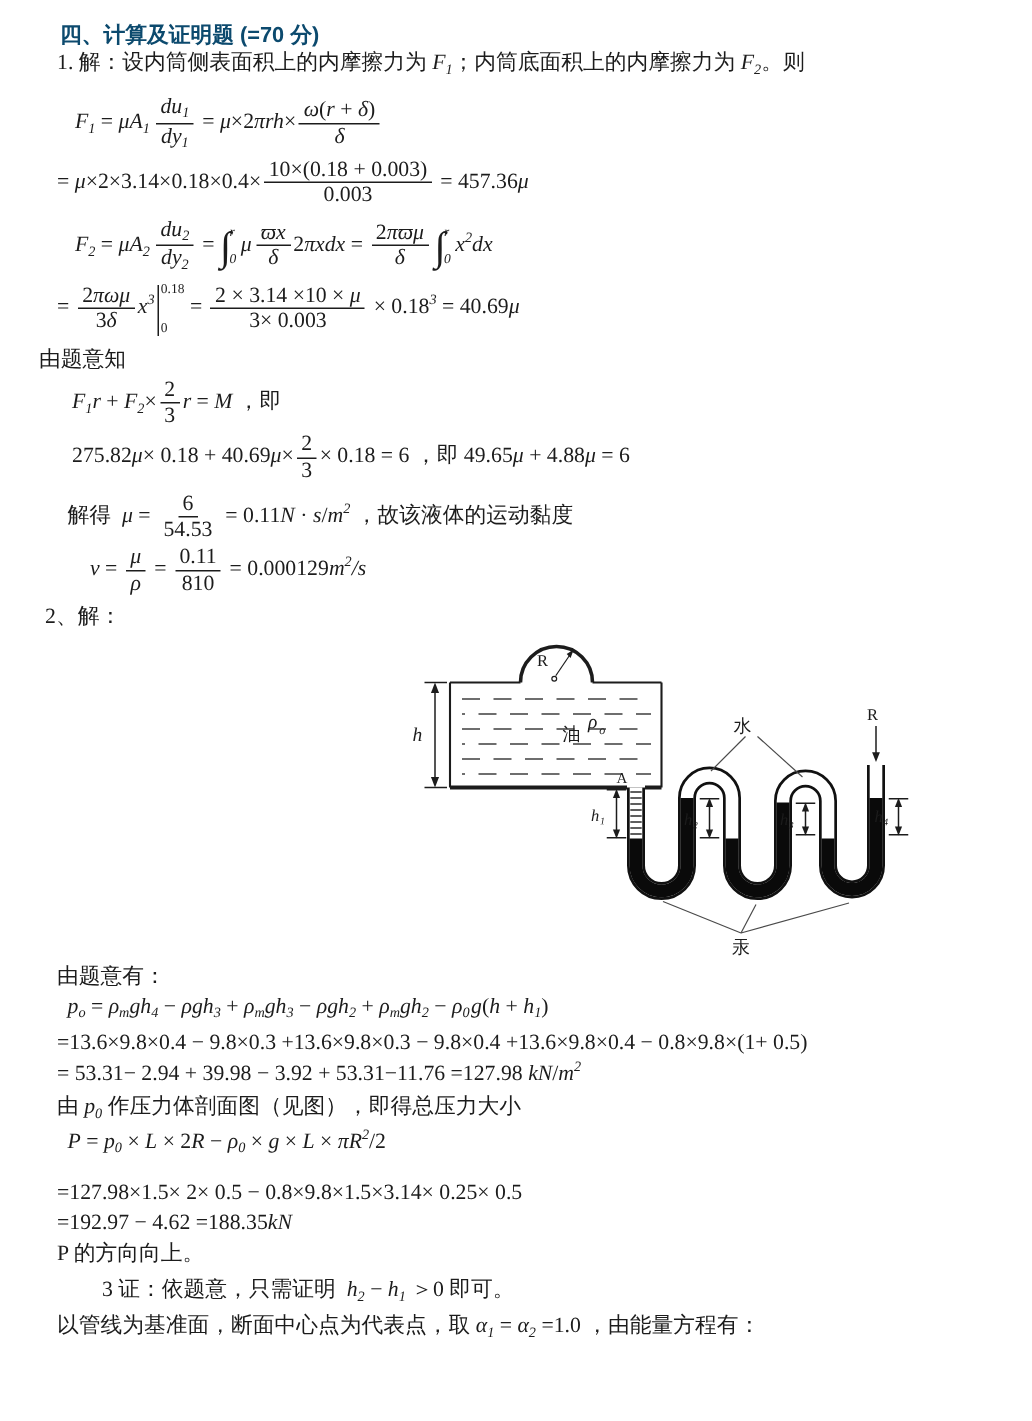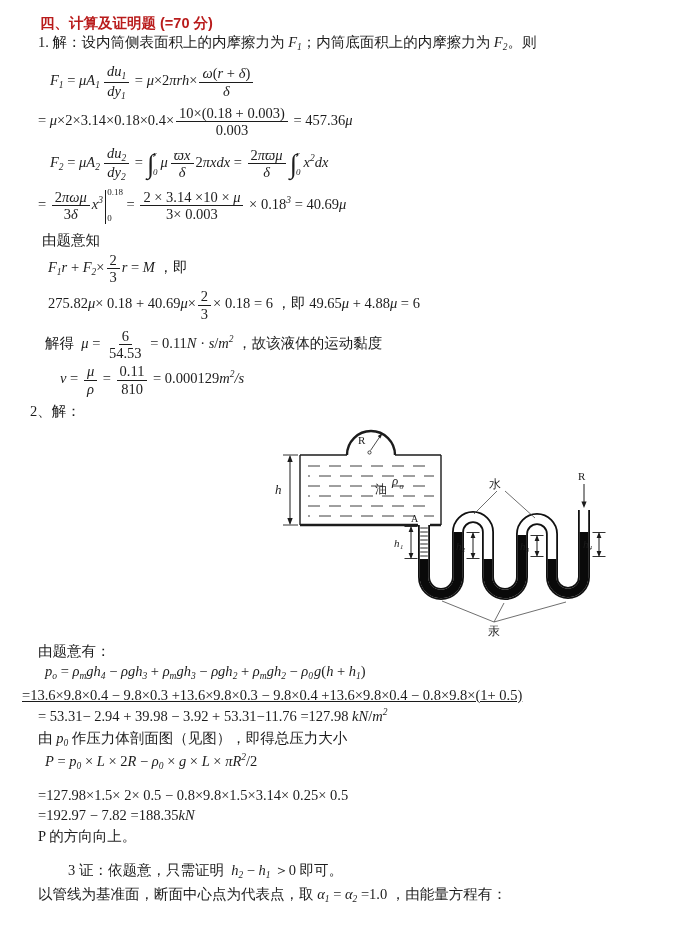--- a/index.html
+++ b/index.html
@@ -1,19 +1,19 @@
 <!DOCTYPE html>
 <html><head>
 <meta charset="utf-8">
 <style>
   html,body{margin:0;padding:0;background:#ffffff;}
   .page{position:relative;width:688px;height:947px;background:#fff;overflow:hidden;
         font-family:"Liberation Serif","DejaVu Serif",serif;color:#1b1b1b;padding-top:10px;box-sizing:border-box;}
   .title{font-family:"Liberation Sans","DejaVu Sans",sans-serif;font-weight:bold;
-         font-size:14.5px;margin:4px 0 0 40px;color:#b91c1c;}
+         font-size:14.5px;margin:4px 0 0 40px;color:#0c4a6e;}
   .line{display:block;white-space:pre;font-size:14.5px;line-height:1.25;color:#1c1c1c;}
   .up{font-style:normal;}
   .it{font-style:italic;}
   .sb{font-size:9.5px;vertical-align:-3px;font-style:italic;}
   .sp2{font-size:9.5px;vertical-align:6px;font-style:italic;}
   .frac{display:inline-flex;flex-direction:column;align-items:center;vertical-align:middle;
         text-align:center;margin:0 2px;line-height:1.12;font-family:Liberation Serif, serif;}
   .fn{border-bottom:1.2px solid #1c1c1c;padding:0 3px;}
   .fd{padding:0 3px;text-align:center;}
   .intw{display:inline-flex;align-items:center;vertical-align:middle;}
@@ -36,21 +36,21 @@
 <div class="page">
 
   <div class="title">四、计算及证明题 (=70 分)</div>
 
   <div>
       <div class="line" style="margin-left: 38px; margin-top: 0;"><span class="up">1. 解：设内筒侧表面积上的内摩擦力为 </span><span class="it">F</span><span class="sb">1</span><span class="up">；内筒底面积上的内摩擦力为 </span><span class="it">F</span><span class="sb">2</span><span class="up">。则</span></div>
       <div class="line" style="margin-left: 50px; margin-top: 9px;"><span class="it">F</span><span class="sb">1</span><span class="up"> = </span><span class="it">μA</span><span class="sb">1</span><span class="spc" style="width: 2px;"></span><span class="frac"><span class="fn"><span class="it">du</span><span class="sb">1</span></span><span class="fd"><span class="it">dy</span><span class="sb">1</span></span></span><span class="up"> = </span><span class="it">μ</span><span class="up">×2</span><span class="it">πrh</span><span class="up">×</span><span class="frac"><span class="fn"><span class="it">ω</span><span class="up">(</span><span class="it">r</span><span class="up"> + </span><span class="it">δ</span><span class="up">)</span></span><span class="fd"><span class="it">δ</span></span></span></div>
       <div class="line" style="margin-left: 38px; margin-top: 4px;"><span class="up">= </span><span class="it">μ</span><span class="up">×2×3.14×0.18×0.4×</span><span class="frac"><span class="fn"><span class="up">10×(0.18 + 0.003)</span></span><span class="fd"><span class="up">0.003</span></span></span><span class="up"> = 457.36</span><span class="it">μ</span></div>
       <div class="line" style="margin-left: 50px; margin-top: 6px;"><span class="it">F</span><span class="sb">2</span><span class="up"> = </span><span class="it">μA</span><span class="sb">2</span><span class="spc" style="width: 2px;"></span><span class="frac"><span class="fn"><span class="it">du</span><span class="sb">2</span></span><span class="fd"><span class="it">dy</span><span class="sb">2</span></span></span><span class="up"> = </span><span class="intw"><span class="ints">∫</span><span class="intl"><span class="">r</span><span class="">0</span></span></span><span class="it">μ</span><span class="spc" style="width: 1px;"></span><span class="frac"><span class="fn"><span class="it">ϖx</span></span><span class="fd"><span class="it">δ</span></span></span><span class="up">2</span><span class="it">πxdx</span><span class="up"> = </span><span class="frac"><span class="fn"><span class="up">2</span><span class="it">πϖμ</span></span><span class="fd"><span class="it">δ</span></span></span><span class="spc" style="width: 2px;"></span><span class="intw"><span class="ints">∫</span><span class="intl"><span class="">r</span><span class="">0</span></span></span><span class="it">x</span><span class="sp2">2</span><span class="it">dx</span></div>
       <div class="line" style="margin-left: 38px; margin-top: 4px;"><span class="up">= </span><span class="frac"><span class="fn"><span class="up">2</span><span class="it">πωμ</span></span><span class="fd"><span class="up">3</span><span class="it">δ</span></span></span><span class="it">x</span><span class="sp2">3</span><span class="evw"><span class="evb"></span><span class="evl"><span class="">0.18</span><span class="">0</span></span></span><span class="up"> = </span><span class="frac"><span class="fn"><span class="up">2 × 3.14 ×10 × </span><span class="it">μ</span></span><span class="fd"><span class="up">3× 0.003</span></span></span><span class="up"> × 0.18</span><span class="sp2">3</span><span class="up"> = 40.69</span><span class="it">μ</span></div>
-      <div class="line" style="margin-left: 42px; margin-top: 7px;"><span class="up">由题意知</span></div>
+      <div class="line" style="margin-left: 26px; margin-top: 7px;"><span class="up">由题意知</span></div>
       <div class="line" style="margin-left: 48px; margin-top: 3px;"><span class="it">F</span><span class="sb">1</span><span class="it">r</span><span class="up"> + </span><span class="it">F</span><span class="sb">2</span><span class="up">×</span><span class="frac"><span class="fn"><span class="up">2</span></span><span class="fd"><span class="up">3</span></span></span><span class="it">r</span><span class="up"> = </span><span class="it">M</span><span class="up"> ，即</span></div>
       <div class="line" style="margin-left: 48px; margin-top: 3px;"><span class="up">275.82</span><span class="it">μ</span><span class="up">× 0.18 + 40.69</span><span class="it">μ</span><span class="up">×</span><span class="frac"><span class="fn"><span class="up">2</span></span><span class="fd"><span class="up">3</span></span></span><span class="up">× 0.18 = 6 ，即 49.65</span><span class="it">μ</span><span class="up"> + 4.88</span><span class="it">μ</span><span class="up"> = 6</span></div>
       <div class="line" style="margin-left: 45px; margin-top: 6px;"><span class="up">解得  </span><span class="it">μ</span><span class="up"> = </span><span class="frac"><span class="fn"><span class="up">6</span></span><span class="fd"><span class="up">54.53</span></span></span><span class="up"> = 0.11</span><span class="it">N</span><span class="up"> · </span><span class="it">s</span><span class="up">/</span><span class="it">m</span><span class="sp2">2</span><span class="up"> ，故该液体的运动黏度</span></div>
       <div class="line" style="margin-left: 60px; margin-top: 2px;"><span class="it">ν</span><span class="up"> = </span><span class="frac"><span class="fn"><span class="it">μ</span></span><span class="fd"><span class="it">ρ</span></span></span><span class="up"> = </span><span class="frac"><span class="fn"><span class="up">0.11</span></span><span class="fd"><span class="up">810</span></span></span><span class="up"> = 0.000129</span><span class="it">m</span><span class="sp2">2</span><span class="it">/s</span></div>
       <div class="line" style="margin-left: 30px; margin-top: 5px;"><span class="up">2、解：</span></div>
     </div>
 
   <div class="diagram">
     <svg width="420" height="220" viewBox="0 0 420 220">
 
@@ -147,24 +147,24 @@
       <g stroke="#1c1c1c">
         <line x1="316" y1="62" x2="316" y2="82" stroke-width="1"></line>
         <polygon points="316,86 313.4,79.5 318.6,79.5" fill="#1c1c1c" stroke="none"></polygon>
       </g>
     </svg>
   </div>
 
   <div>
       <div class="line" style="margin-left: 38px; margin-top: 0px;"><span class="up">由题意有：</span></div>
       <div class="line" style="margin-left: 45px; margin-top: 2px;"><span class="it">p</span><span class="sb">o</span><span class="up"> = </span><span class="it">ρ</span><span class="sb">m</span><span class="it">gh</span><span class="sb">4</span><span class="up"> − </span><span class="it">ρgh</span><span class="sb">3</span><span class="up"> + </span><span class="it">ρ</span><span class="sb">m</span><span class="it">gh</span><span class="sb">3</span><span class="up"> − </span><span class="it">ρgh</span><span class="sb">2</span><span class="up"> + </span><span class="it">ρ</span><span class="sb">m</span><span class="it">gh</span><span class="sb">2</span><span class="up"> − </span><span class="it">ρ</span><span class="sb">0</span><span class="spc" style="width: 1px;"></span><span class="it">g</span><span class="up">(</span><span class="it">h</span><span class="up"> + </span><span class="it">h</span><span class="sb">1</span><span class="up">)</span></div>
-      <div class="line" style="margin-left: 22px; margin-top: 3px; text-decoration: underline;"><span class="up">=13.6×9.8×0.4 − 9.8×0.3 +13.6×9.8×0.3 − 9.8×0.4 +13.6×9.8×0.4 − 0.8×9.8×(1+ 0.5)</span></div>
+      <div class="line" style="margin-left: 38px; margin-top: 3px;"><span class="up">=13.6×9.8×0.4 − 9.8×0.3 +13.6×9.8×0.3 − 9.8×0.4 +13.6×9.8×0.4 − 0.8×9.8×(1+ 0.5)</span></div>
       <div class="line" style="margin-left: 38px; margin-top: 3px;"><span class="up">= 53.31− 2.94 + 39.98 − 3.92 + 53.31−11.76 =127.98 </span><span class="it">kN</span><span class="up">/</span><span class="it">m</span><span class="sp2">2</span></div>
       <div class="line" style="margin-left: 38px; margin-top: 4px;"><span class="up">由 </span><span class="it">p</span><span class="sb">0</span><span class="up"> 作压力体剖面图（见图），即得总压力大小</span></div>
       <div class="line" style="margin-left: 45px; margin-top: 2px;"><span class="it">P</span><span class="up"> = </span><span class="it">p</span><span class="sb">0</span><span class="up"> × </span><span class="it">L</span><span class="up"> × 2</span><span class="it">R</span><span class="up"> − </span><span class="it">ρ</span><span class="sb">0</span><span class="up"> × </span><span class="it">g</span><span class="up"> × </span><span class="it">L</span><span class="up"> × </span><span class="it">πR</span><span class="sp2">2</span><span class="up">/2</span></div>
       <div class="line" style="margin-left: 38px; margin-top: 13px;"><span class="up">=127.98×1.5× 2× 0.5 − 0.8×9.8×1.5×3.14× 0.25× 0.5</span></div>
-      <div class="line" style="margin-left: 38px; margin-top: 2px;"><span class="up">=192.97 − 7.82 =188.35</span><span class="it">kN</span></div>
+      <div class="line" style="margin-left: 38px; margin-top: 2px;"><span class="up">=192.97 − 4.62 =188.35</span><span class="it">kN</span></div>
       <div class="line" style="margin-left: 38px; margin-top: 3px;"><span class="up">P 的方向向上。</span></div>
-      <div class="line" style="margin-left: 68px; margin-top: 16px;"><span class="up">3 证：依题意，只需证明  </span><span class="it">h</span><span class="sb">2</span><span class="up"> − </span><span class="it">h</span><span class="sb">1</span><span class="up"> ＞0 即可。</span></div>
+      <div class="line" style="margin-left: 68px; margin-top: 6px;"><span class="up">3 证：依题意，只需证明  </span><span class="it">h</span><span class="sb">2</span><span class="up"> − </span><span class="it">h</span><span class="sb">1</span><span class="up"> ＞0 即可。</span></div>
       <div class="line" style="margin-left: 38px; margin-top: 3px;"><span class="up">以管线为基准面，断面中心点为代表点，取 </span><span class="it">α</span><span class="sb">1</span><span class="up"> = </span><span class="it">α</span><span class="sb">2</span><span class="up"> =1.0 ，由能量方程有：</span></div>
     </div>
 
 </div>
 
 </body></html>

